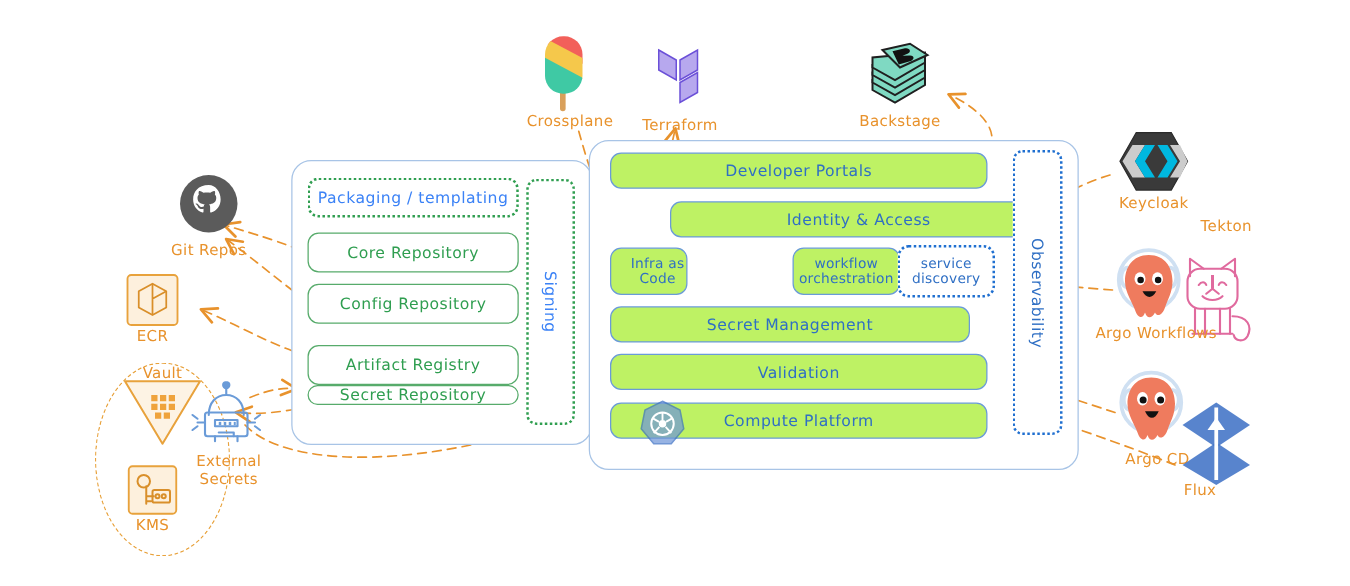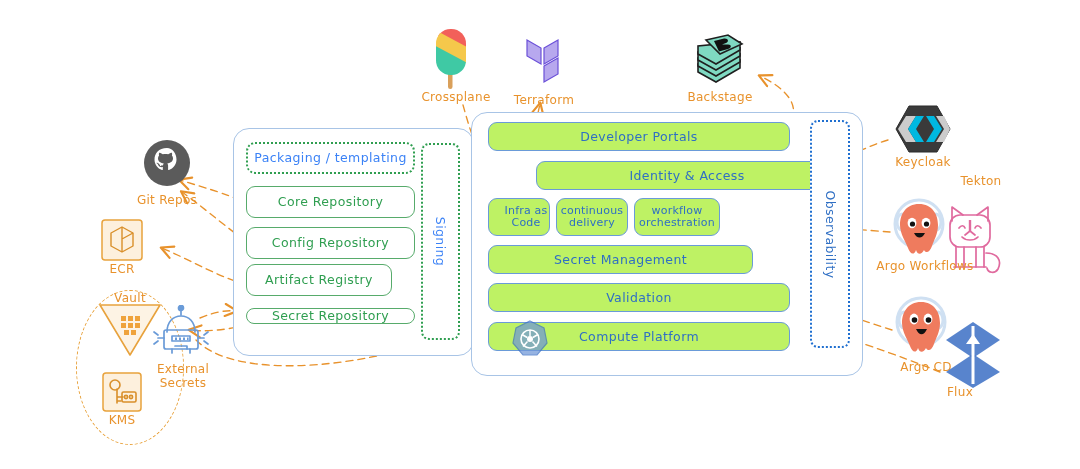--- a/index.html
+++ b/index.html
@@ -321,21 +321,21 @@
 
   <div class="row-box green-dotted txt" style="left:246px;top:142px;width:169px;height:32px;">
     <span>Packaging / templating</span>
   </div>
   <div class="row-box green-box txt" style="left:246px;top:186px;width:169px;height:32px;">
     <span>Core Repository</span>
   </div>
   <div class="row-box green-box txt" style="left:246px;top:227px;width:169px;height:32px;">
     <span>Config Repository</span>
   </div>
-  <div class="row-box green-box txt" style="left:246px;top:264px;width:146px;height:32px;">
+  <div class="row-box green-box txt" style="left:246px;top:276px;width:169px;height:32px;">
     <span>Artifact Registry</span>
   </div>
   <div class="row-box green-box txt" style="left:246px;top:308px;width:169px;height:16px;">
     <span>Secret Repository</span>
   </div>
 
   <div class="vert green-dotted txt" style="left:421px;top:143px;width:39px;height:197px;border-radius:8px;">
     <span>Signing</span>
   </div>
 
@@ -345,30 +345,30 @@
     <span>Developer Portals</span>
   </div>
   <div class="row-box blue-box txt" style="left:488px;top:161px;width:302px;height:29px;margin-left:48px;">
     <span>Identity &amp; Access</span>
   </div>
 
   <div class="row-box blue-box txt-sm" style="left:488px;top:198px;width:62px;height:38px;flex-direction:column;padding-left:14px;">
     <span>Infra as</span>
     <span>Code</span>
   </div>
-  <div class="row-box blue-box txt-sm" style="left:556px;top:198px;width:72px;height:38px;flex-direction:column;">
-    <span>continuous</span>
-    <span>delivery</span>
-  </div>
   <div class="row-box blue-box txt-sm" style="left:634px;top:198px;width:86px;height:38px;flex-direction:column;">
     <span>workflow</span>
     <span>orchestration</span>
   </div>
-
-  <div class="row-box blue-box txt" style="left:488px;top:245px;width:265px;height:29px;">
+  <div class="row-box blue-dotted txt-sm" style="left:718px;top:196px;width:78px;height:42px;flex-direction:column;">
+    <span>service</span>
+    <span>discovery</span>
+  </div>
+
+  <div class="row-box blue-box txt" style="left:488px;top:245px;width:288px;height:29px;">
     <span>Secret Management</span>
   </div>
   <div class="row-box blue-box txt" style="left:488px;top:283px;width:302px;height:29px;">
     <span>Validation</span>
   </div>
   <div class="row-box blue-box txt" style="left:488px;top:322px;width:302px;height:29px;">
     <span>Compute Platform</span>
   </div>
 
   <div class="icon" style="left:511px;top:320px;width:38px;height:38px;">

